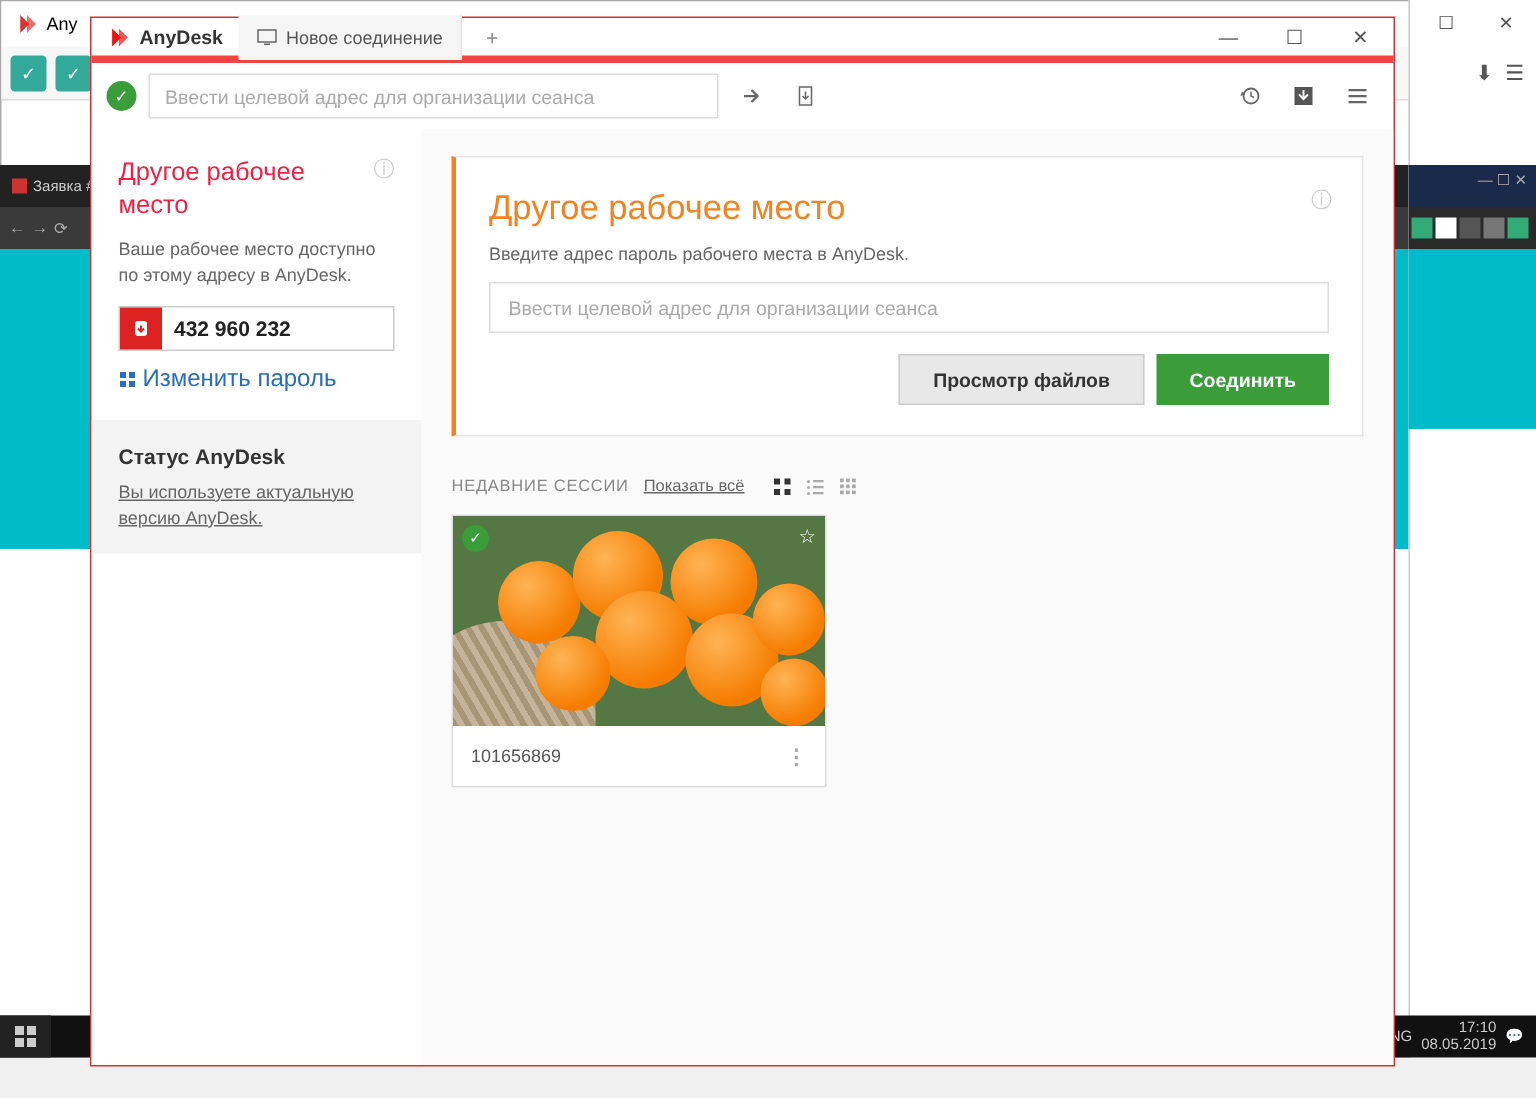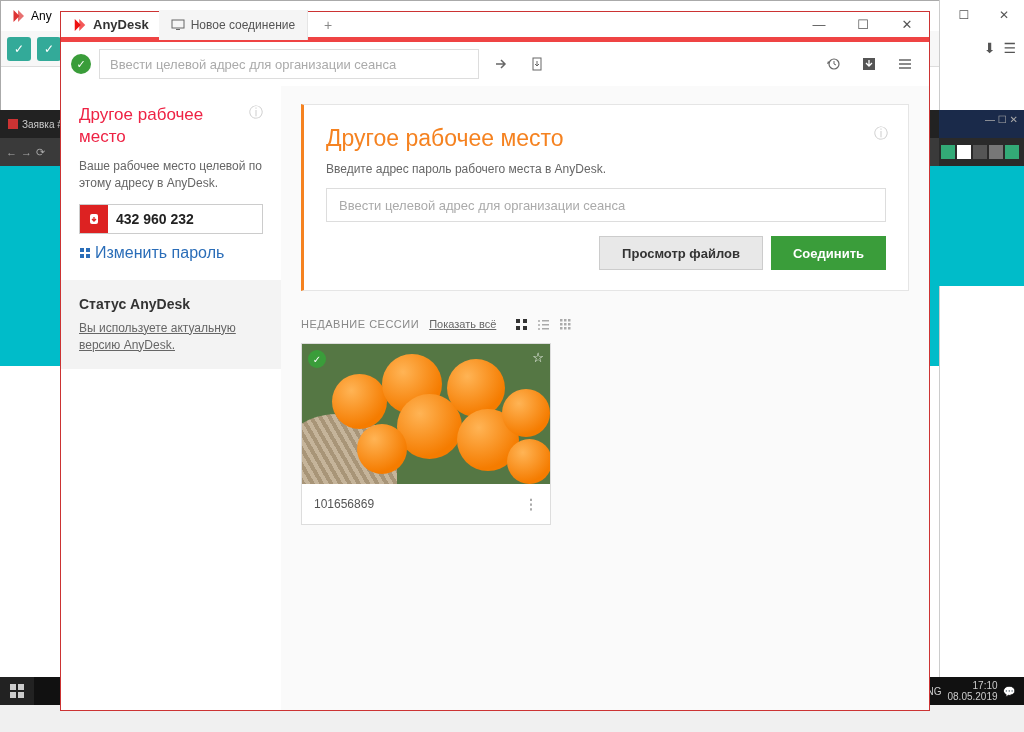--- a/index.html
+++ b/index.html
@@ -253,21 +253,21 @@
   </div>
 
   <div class="ad-body">
 
     <div class="ad-sidebar">
       <div class="ad-side-sec1">
         <div style="display:flex; align-items:flex-start;">
           <div class="ad-side-h1">Другое рабочее место</div>
           <div class="ad-side-info">ⓘ</div>
         </div>
-        <div class="ad-side-desc">Ваше рабочее место целевой по этому адресу в AnyDesk.</div>
+        <div class="ad-side-desc">Ваше рабочее место доступно по этому адресу в AnyDesk.</div>
         <div class="ad-id-box">
           <div class="ad-id-icon">
             <svg width="14" height="14" viewBox="0 0 14 14">
                 <rect x="3" y="2" width="8" height="10" rx="2" fill="#fff"></rect>
                 <path d="M7 5 L7 9 M5 7 L7 9 L9 7" stroke="#d22" fill="none" stroke-width="1.3"></path>
               </svg>
           </div>
           <div class="ad-id-text">432 960 232</div>
         </div>
         <div class="ad-change-pw">

